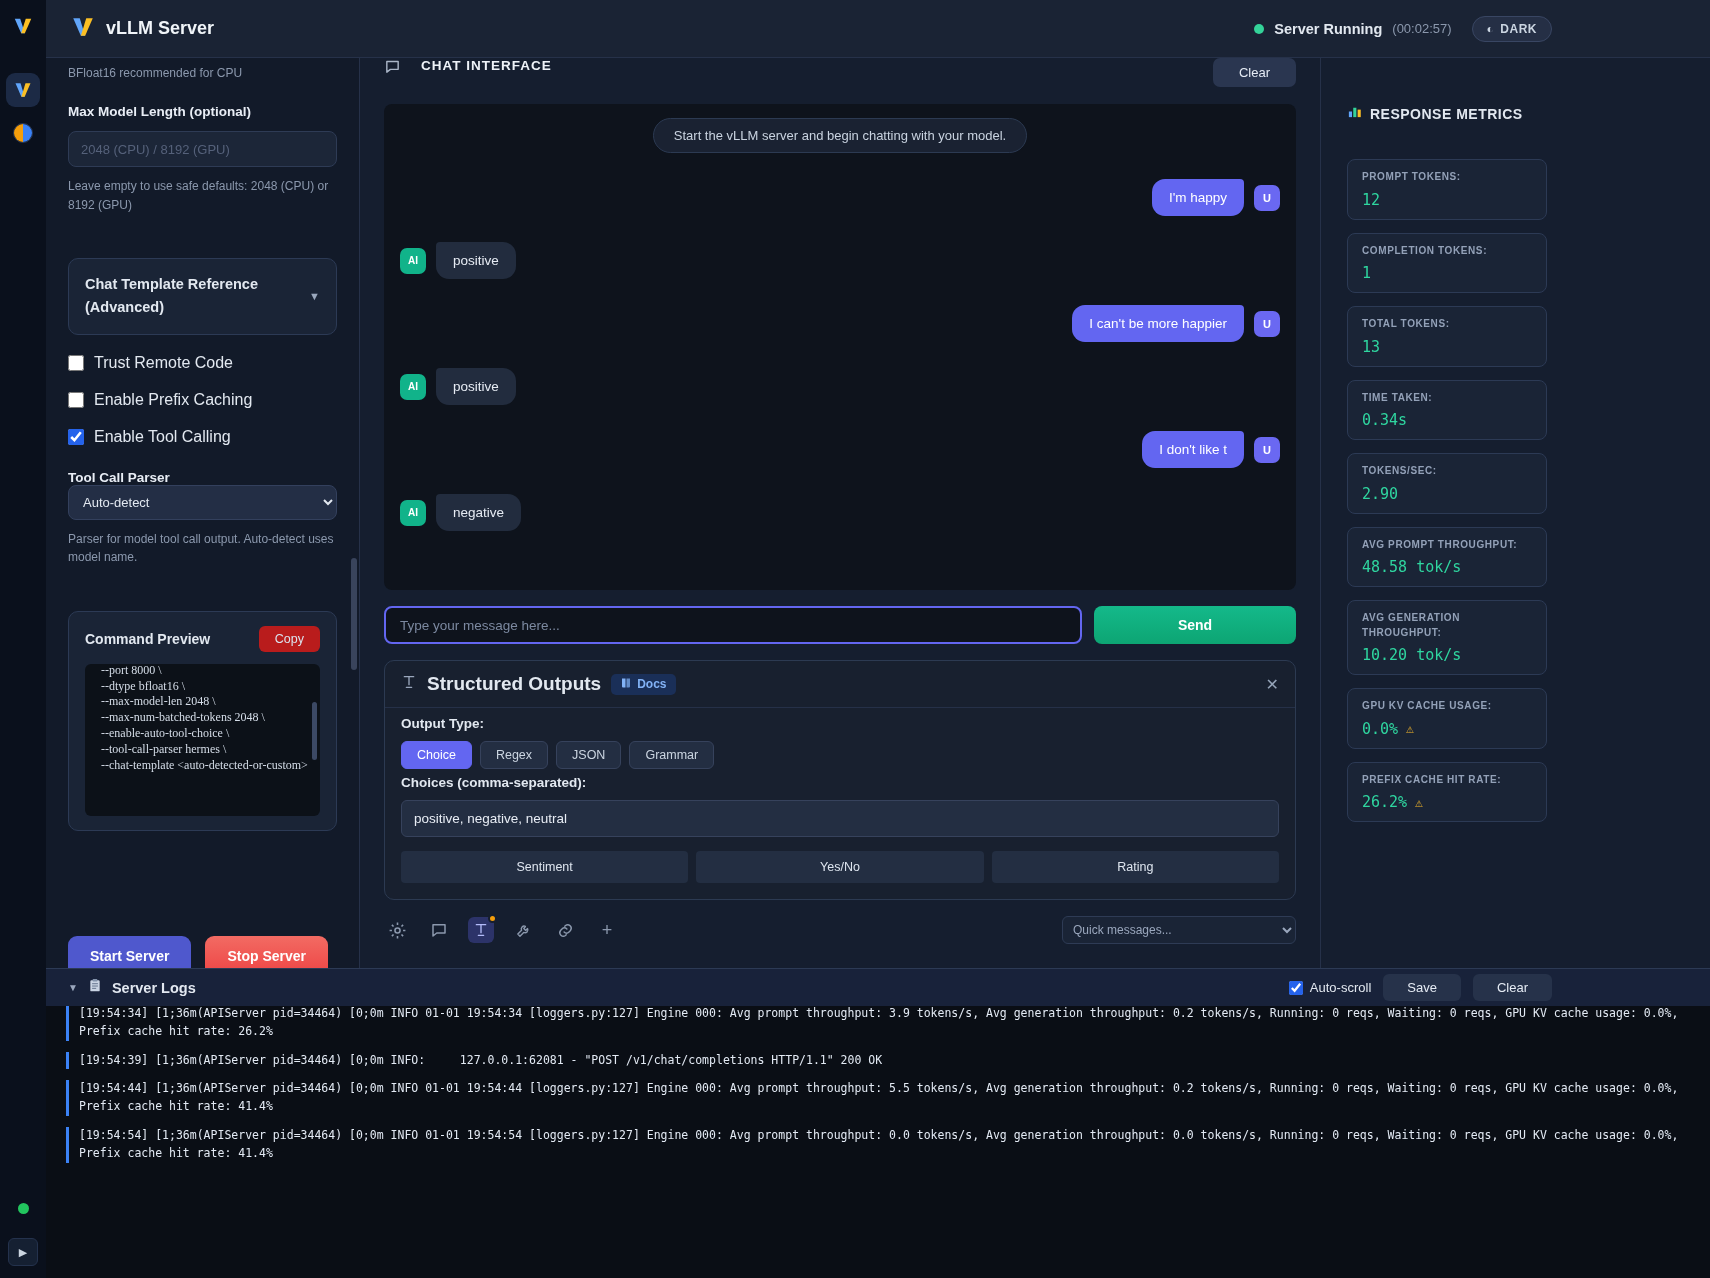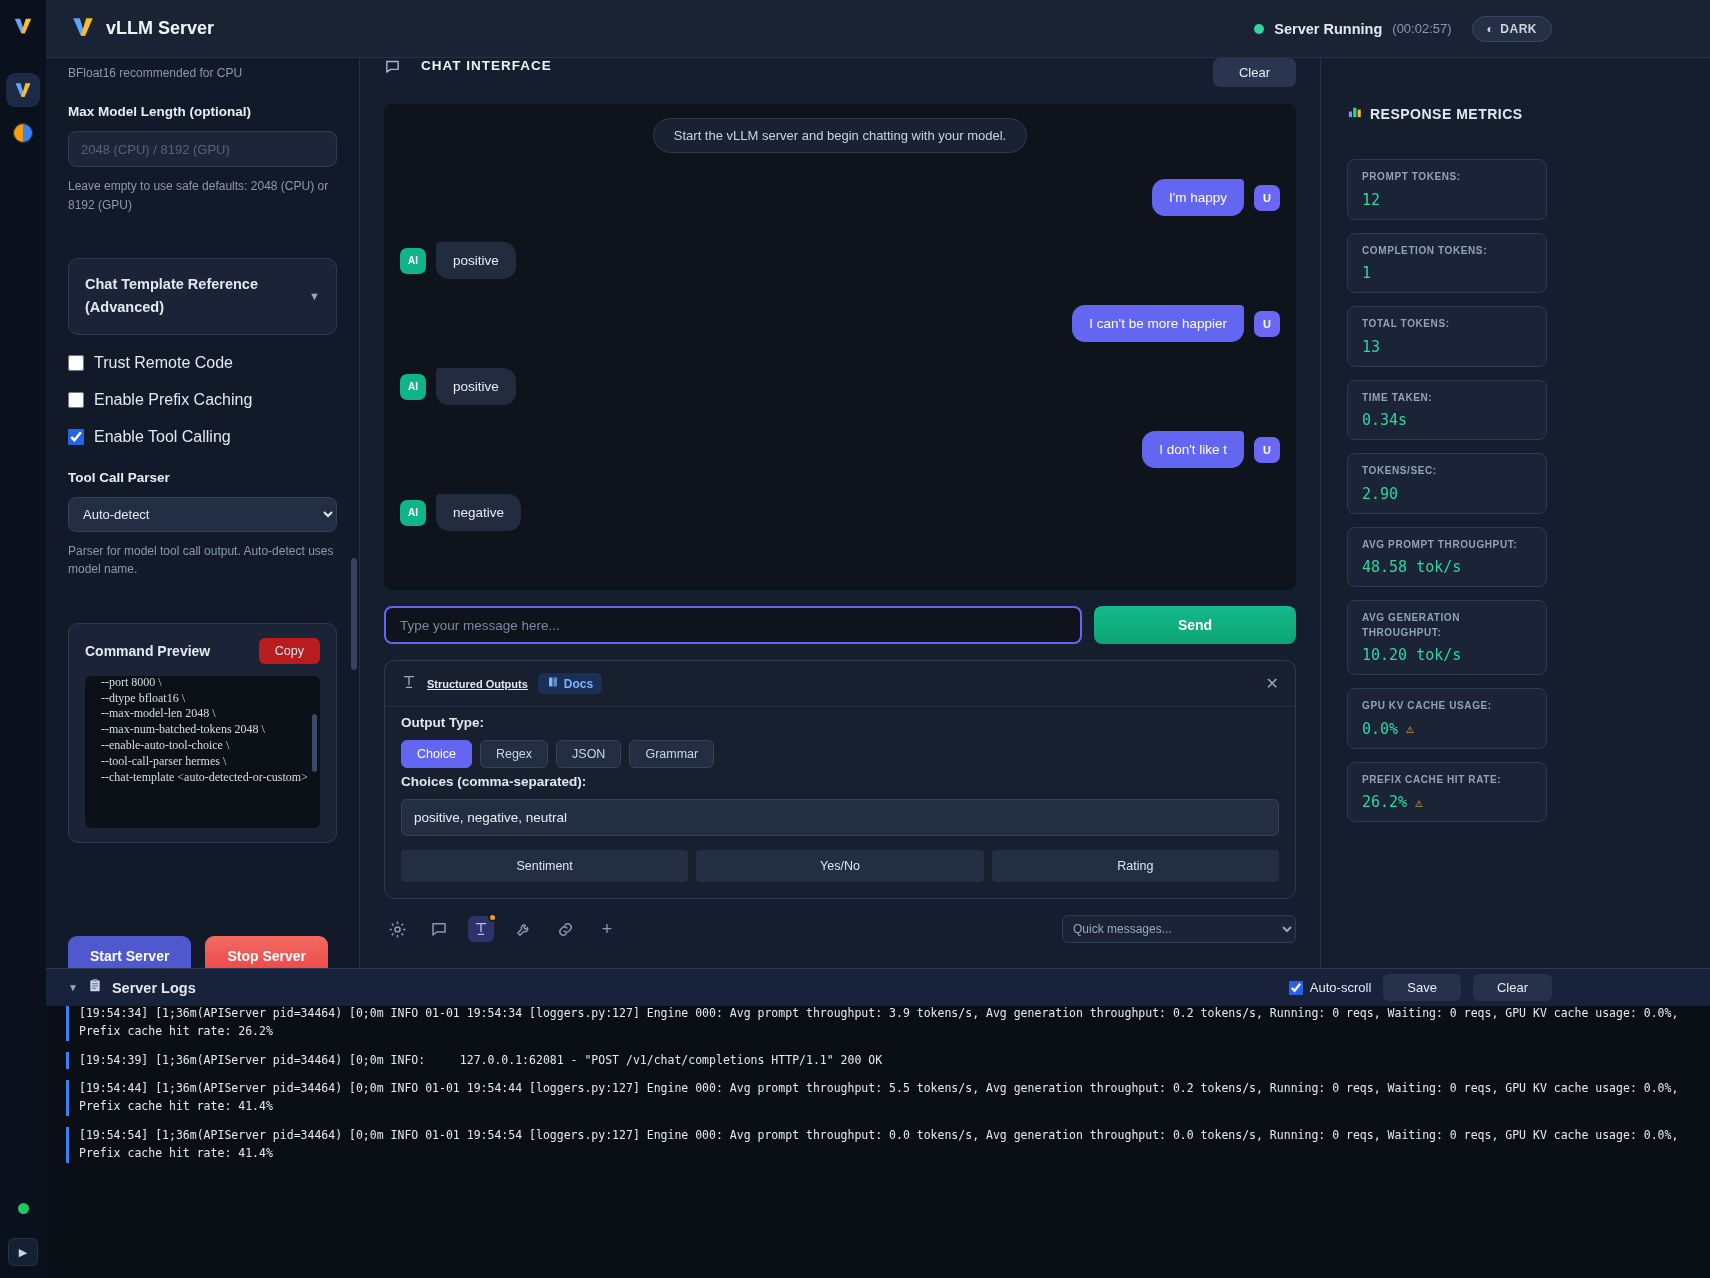--- a/index.html
+++ b/index.html
@@ -37,21 +37,21 @@
   .sb-input{margin-top:12px;width:100%;height:36px;background:#1c2638;border:1px solid #2e3b55;border-radius:8px;padding:0 12px;font-size:13px;color:#e2e8f0;}
   .sb-input::placeholder{color:#55617a;}
   .sb-help{margin-top:10px;font-size:12px;color:#8b98ad;line-height:1.55;}
   .sb-card{margin-top:44px;background:#1a2436;border:1px solid #2c3a55;border-radius:10px;padding:14px 16px;}
   .tmpl{display:flex;align-items:center;justify-content:space-between;cursor:pointer;}
   .tmpl-title{font-weight:bold;font-size:14.5px;line-height:1.6;max-width:225px;}
   .chev{color:#9aa7bd;font-size:11px;}
   .cb-row{display:flex;align-items:center;gap:10px;margin-top:19px;cursor:pointer;}
   .cb-row input{width:16px;height:16px;accent-color:#2563eb;cursor:pointer;}
   .cb-row span{font-size:16px;}
-  .sb-select{margin-top:12px;width:100%;height:35px;background:#232e45;border:1px solid #33405d;border-radius:8px;color:#e2e8f0;font-size:13px;padding:0 10px;}
+  .sb-select{width:100%;height:35px;background:#232e45;border:1px solid #33405d;border-radius:8px;color:#e2e8f0;font-size:13px;padding:0 10px;}
   .cmd-head{display:flex;align-items:center;justify-content:space-between;}
   .cmd-title{font-weight:bold;font-size:14px;}
   .copy-btn{background:#b91c1c;border:none;color:#dbe3ee;border-radius:6px;padding:6px 16px;font-size:12.5px;cursor:pointer;}
   .cmd-code{margin-top:12px;background:#0c1118;border-radius:6px;height:152px;overflow:hidden;position:relative;padding:6px 12px 6px 10px;}
   .cmd-code pre{font-family:Liberation Serif, serif;font-size:12px;line-height:1.32;color:#d6dee9;white-space:pre-wrap;word-break:break-all;margin-top:-7px;}
   .cmd-scroll{position:absolute;right:3px;top:38px;width:5px;height:58px;border-radius:3px;background:#3c4964;}
   .cmd-help{margin-top:12px;font-size:12px;color:#8b98ad;font-style:italic;line-height:1.55;}
   .sb-btns{position:absolute;left:22px;top:878px;display:flex;gap:14px;}
   .start-btn{background:#4f58cd;color:#fff;font-weight:bold;font-size:14px;border:none;border-radius:9px;padding:12px 22px;cursor:pointer;}
   .stop-btn{background:linear-gradient(180deg,#f26b63,#ee4444);color:#fff;font-weight:bold;font-size:14px;border:none;border-radius:9px;padding:12px 22px;cursor:pointer;}
@@ -71,21 +71,21 @@
   .avatar.ai{background:#11b38a;font-size:10px;}
   .bubble{padding:11px 17px;font-size:13.5px;border-radius:13px;}
   .bubble.user{background:#6366f1;color:#fff;border-top-right-radius:4px;}
   .bubble.ai{background:#222c3e;color:#e6ebf3;border-top-left-radius:4px;}
   .input-row{margin:16px 24px 0;display:flex;gap:12px;}
   .chat-input{flex:1;height:38px;background:#0e131c;border:2px solid #6366f1;border-radius:8px;padding:0 14px;color:#e2e8f0;font-size:13.5px;}
   .chat-input::placeholder{color:#7c89a0;}
   .send-btn{width:202px;background:linear-gradient(180deg,#14b98a,#0da573);border:none;border-radius:8px;color:#fff;font-weight:bold;font-size:14px;cursor:pointer;}
   .so-panel{margin:16px 24px 0;background:#18202f;border:1px solid #2c3a52;border-radius:10px;}
   .so-head{display:flex;align-items:center;gap:10px;padding:12px 16px;border-bottom:1px solid #253048;}
-  .so-title{font-weight:bold;font-size:11px;text-decoration:underline;}
+  .so-title{font-weight:bold;font-size:19px;}
   .docs-chip{display:flex;align-items:center;gap:5px;background:rgba(37,99,235,.22);color:#82b2f6;border-radius:5px;padding:3px 9px;font-size:12px;font-weight:bold;cursor:pointer;}
   .so-close{margin-left:auto;color:#94a3b8;font-size:16px;cursor:pointer;}
   .so-body{padding:2px 16px 16px;}
   .so-label{font-weight:bold;font-size:13.5px;margin-top:6px;}
   .type-row{display:flex;gap:8px;margin-top:10px;}
   .type-btn{background:#232e42;border:1px solid #36425c;color:#cbd5e1;border-radius:6px;padding:6px 15px;font-size:12.5px;cursor:pointer;}
   .type-btn.active{background:#6366f1;border-color:#6366f1;color:#fff;}
   .choices-input{margin-top:10px;width:100%;height:37px;background:#232e42;border:1px solid #36425c;border-radius:6px;padding:0 12px;font-size:13.5px;color:#e8edf5;}
   .preset-row{display:flex;gap:8px;margin-top:14px;}
   .preset-btn{flex:1;background:#232e42;border:none;color:#dee5ef;border-radius:4px;padding:9px 0;font-size:12.5px;cursor:pointer;}

